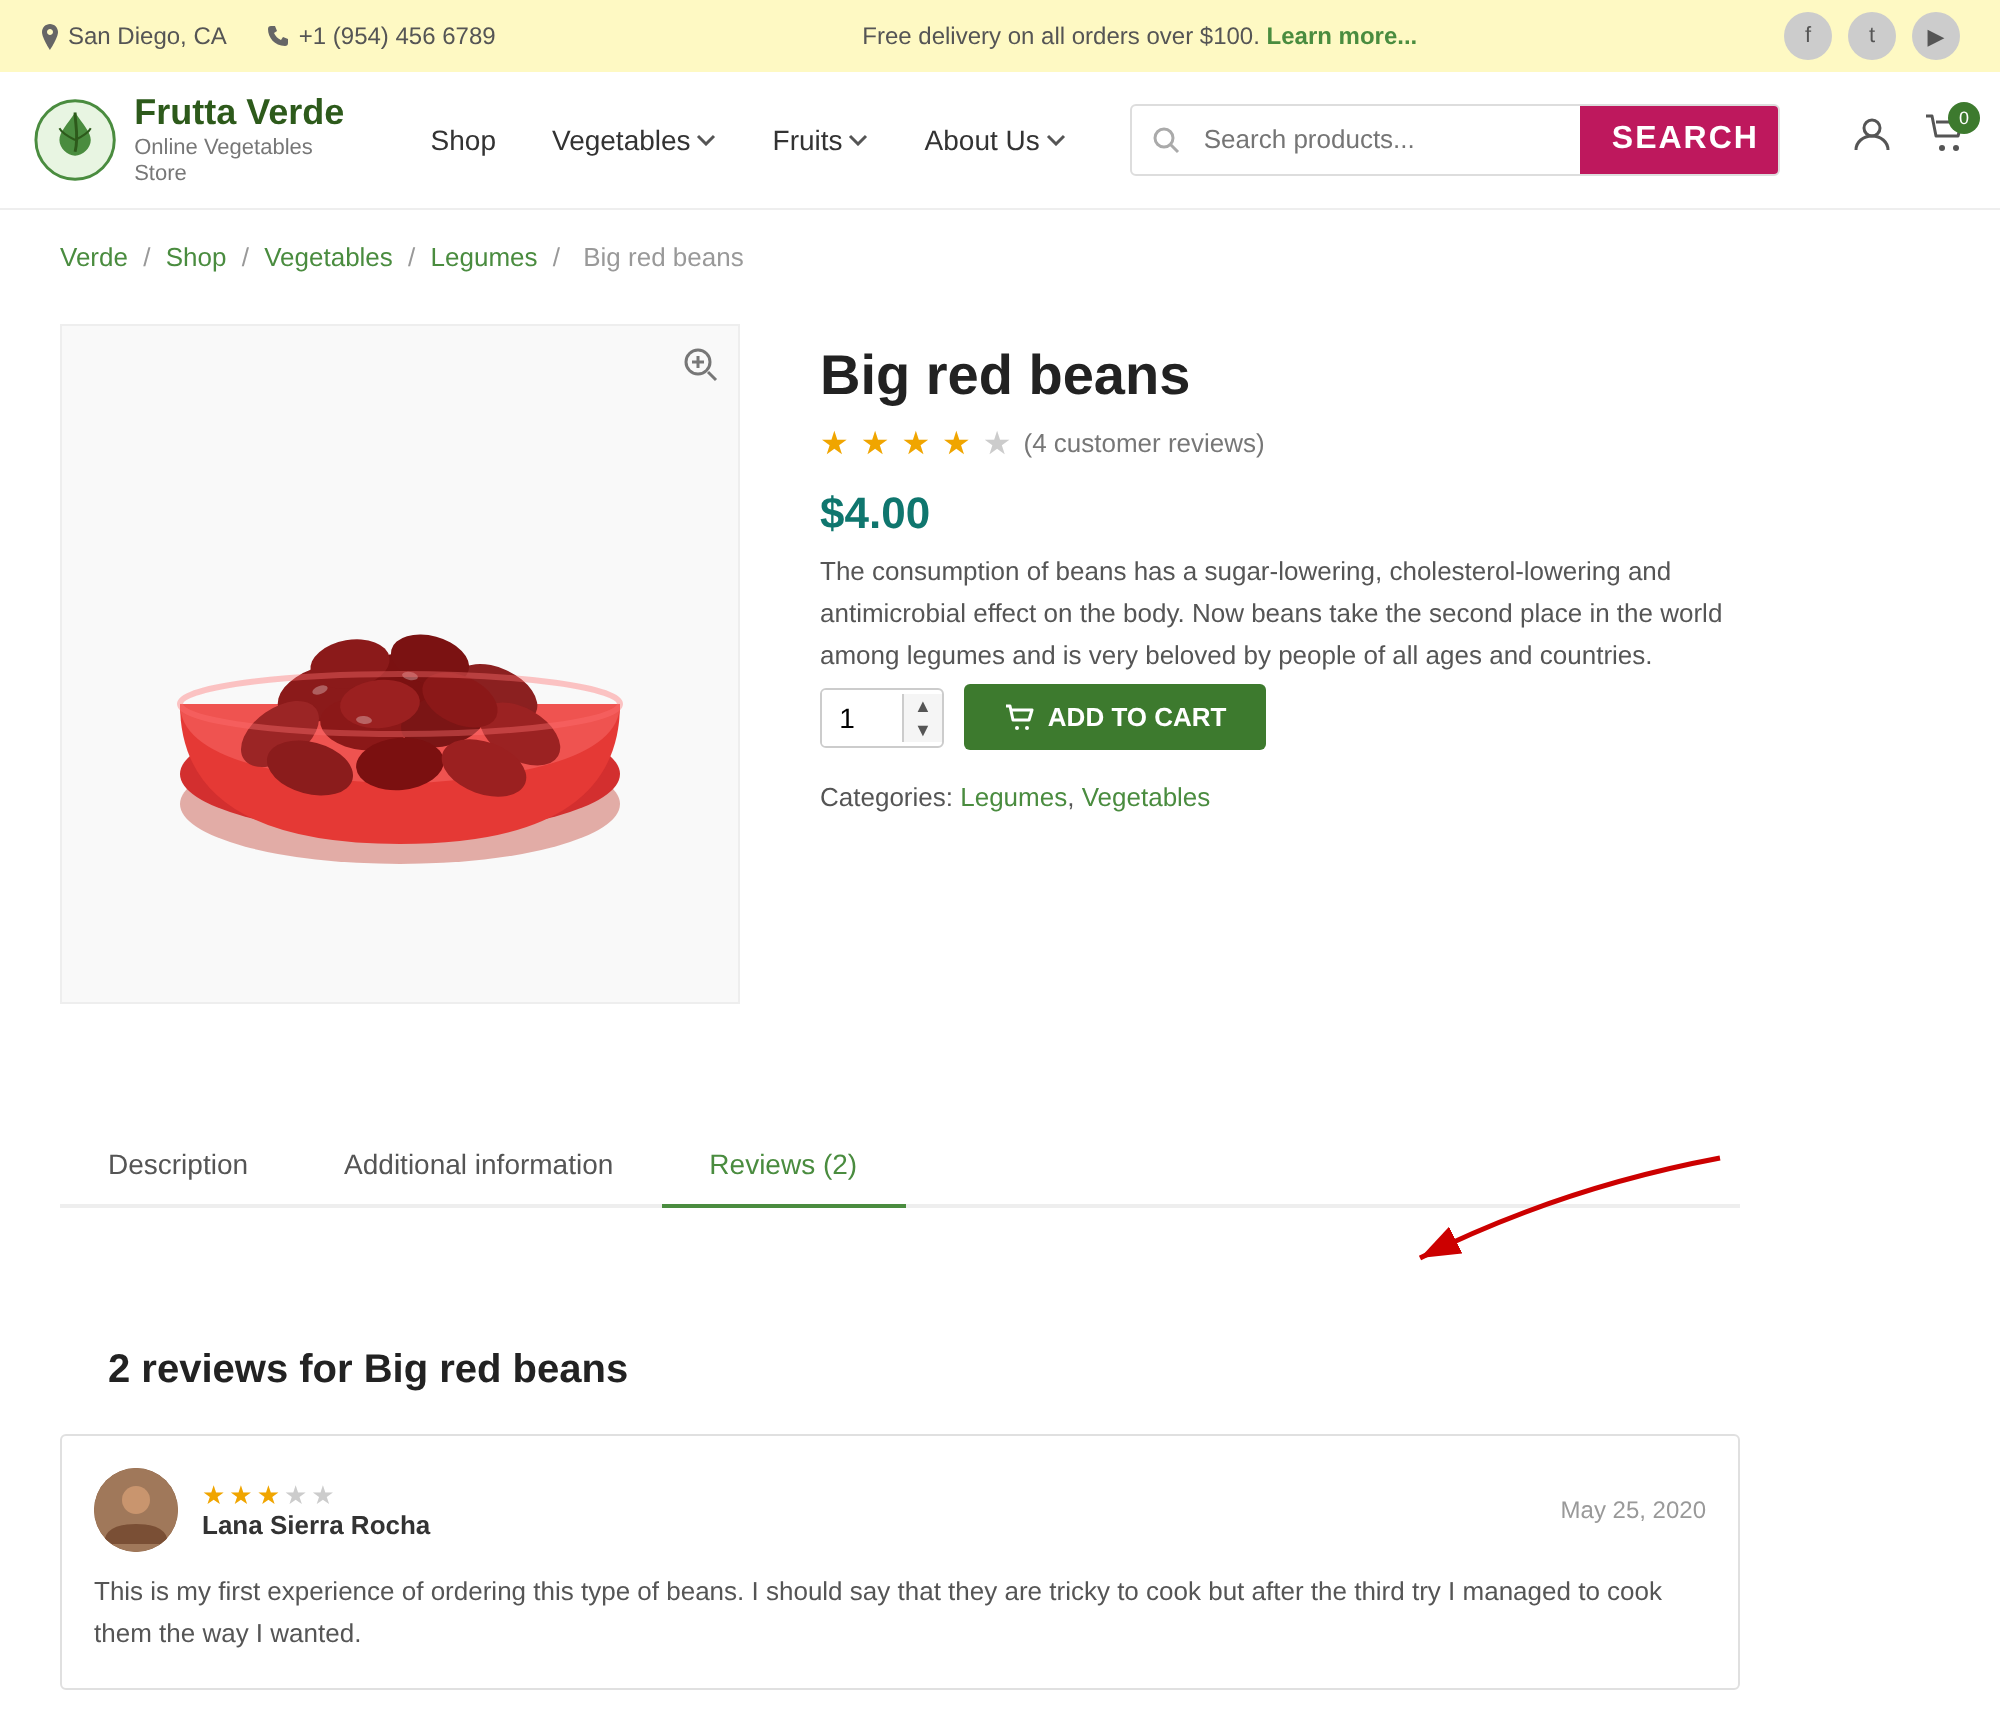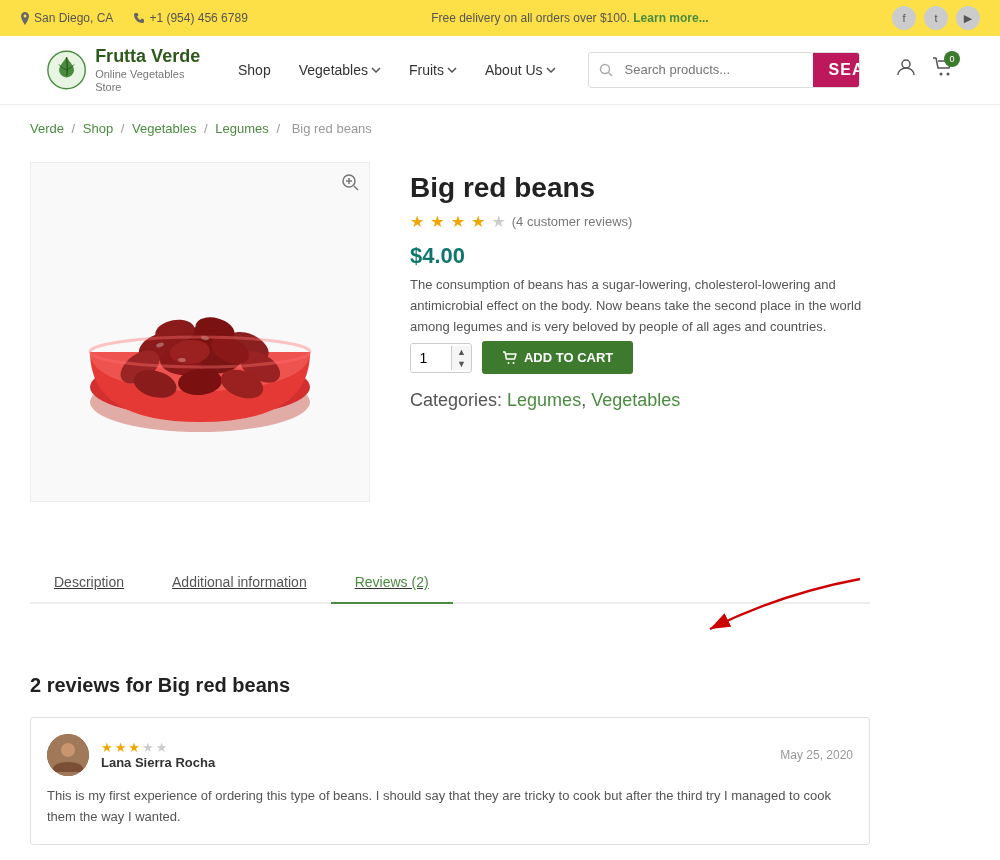--- a/index.html
+++ b/index.html
@@ -1,41 +1,41 @@
 <!DOCTYPE html>
 <html><head>
   <meta charset="utf-8">
   <style>
     * { box-sizing: border-box; margin: 0; padding: 0; }
     body { font-family: Arial, sans-serif; font-size: 14px; color: #333; background: #fff; }
 
     
     .top-bar {
-      background: #fde047;
+      background: #fef9c3;
       padding: 6px 20px;
       display: flex;
       justify-content: space-between;
       align-items: center;
       font-size: 12px;
       color: #555;
     }
     .top-bar-left { display: flex; gap: 20px; align-items: center; }
     .top-bar-left span { display: flex; align-items: center; gap: 4px; }
     .top-bar-center { flex: 1; text-align: center; }
     .top-bar-center a { color: #4a8c3f; text-decoration: none; font-weight: bold; }
     .top-bar-right { display: flex; gap: 8px; }
     .social-icon {
       width: 24px; height: 24px; border-radius: 50%; background: #ccc;
       display: flex; align-items: center; justify-content: center;
       font-size: 11px; color: #555; cursor: pointer;
     }
 
     
     .header {
-      display: flex; align-items: center; padding: 10px 46px;
+      display: flex; align-items: center; padding: 10px 16px;
       border-bottom: 1px solid #eee; gap: 20px;
     }
     .logo-area { display: flex; align-items: center; gap: 8px; min-width: 160px; }
     .logo-icon { width: 44px; height: 44px; }
     .logo-text { line-height: 1.2; }
     .logo-text .brand { font-size: 18px; font-weight: bold; color: #2d5a1b; }
     .logo-text .sub { font-size: 11px; color: #777; }
 
     nav { display: flex; align-items: center; gap: 4px; flex: 1; }
     .nav-item {
@@ -94,35 +94,35 @@
     .qty-input { width: 40px; text-align: center; border: none; outline: none; font-size: 14px; padding: 6px; }
     .qty-arrows { display: flex; flex-direction: column; border-left: 1px solid #ccc; }
     .qty-arrow { background: #f5f5f5; border: none; cursor: pointer; padding: 1px 5px; font-size: 9px; color: #555; }
 
     .add-cart-btn {
       background: #3d7a2e; color: #fff; border: none; border-radius: 3px;
       padding: 9px 20px; font-size: 13px; cursor: pointer;
       display: flex; align-items: center; gap: 6px; font-weight: bold;
     }
 
-    .categories { font-size: 18px; color: #555; }
+    .categories { font-size: 13px; color: #555; }
     .categories a { color: #4a8c3f; text-decoration: none; }
 
     
-    .tabs-section { padding: 30px 30px 0; max-width: 900px; text-decoration: underline; }
+    .tabs-section { padding: 30px 30px 0; max-width: 900px; }
     .tabs { display: flex; border-bottom: 2px solid #eee; gap: 0; position: relative; }
     .tab {
       padding: 12px 24px; cursor: pointer; font-size: 14px; color: #555;
       font-weight: 500; border-bottom: 2px solid transparent; margin-bottom: -2px;
     }
     .tab.active { color: #4a8c3f; border-bottom: 2px solid #4a8c3f; }
 
     
     .reviews-section { padding: 10px 30px 30px; max-width: 900px; }
-    .reviews-title { font-size: 20px; font-weight: bold; color: #222; margin-bottom: 20px; }
+    .reviews-title { font-size: 20px; font-weight: bold; color: #222; margin-bottom: 20px; margin-left: 24px; }
     .review-card {
       border: 1px solid #e0e0e0; border-radius: 3px;
       padding: 16px; margin-bottom: 16px;
     }
     .review-header { display: flex; align-items: center; gap: 12px; margin-bottom: 10px; }
     .reviewer-avatar {
       width: 42px; height: 42px; border-radius: 50%; overflow: hidden;
       background: #bbb; flex-shrink: 0; display: flex; align-items: center; justify-content: center;
       font-size: 18px; color: #fff;
     }

